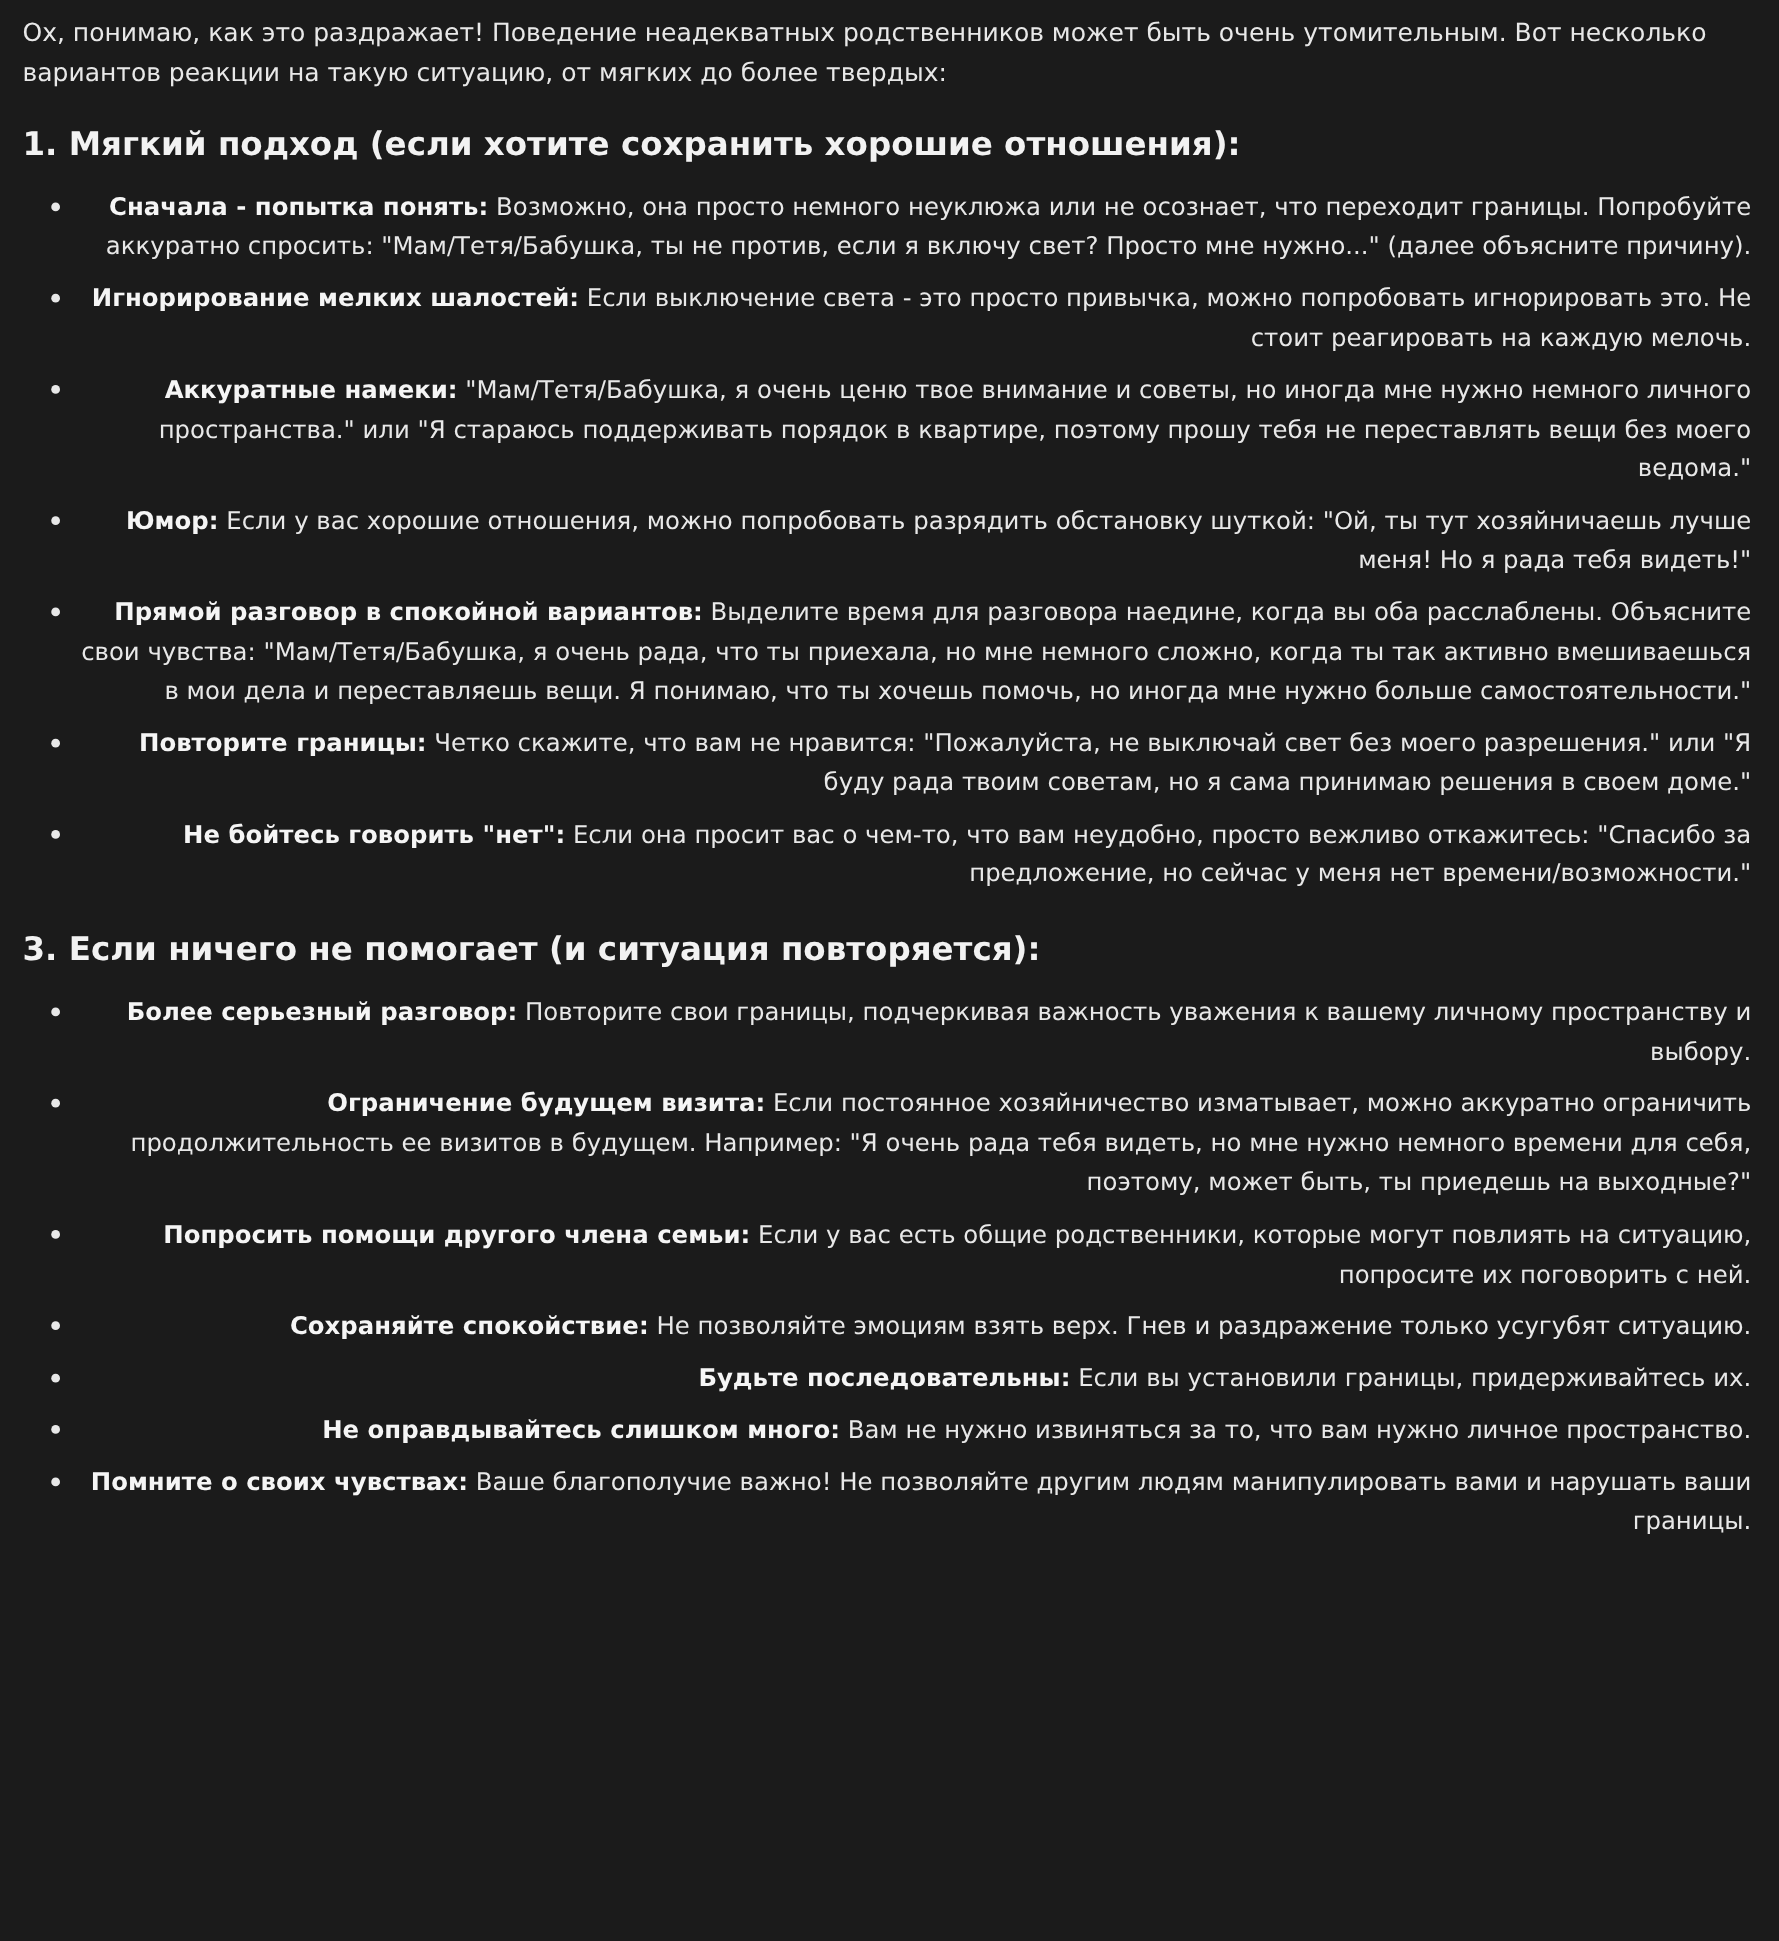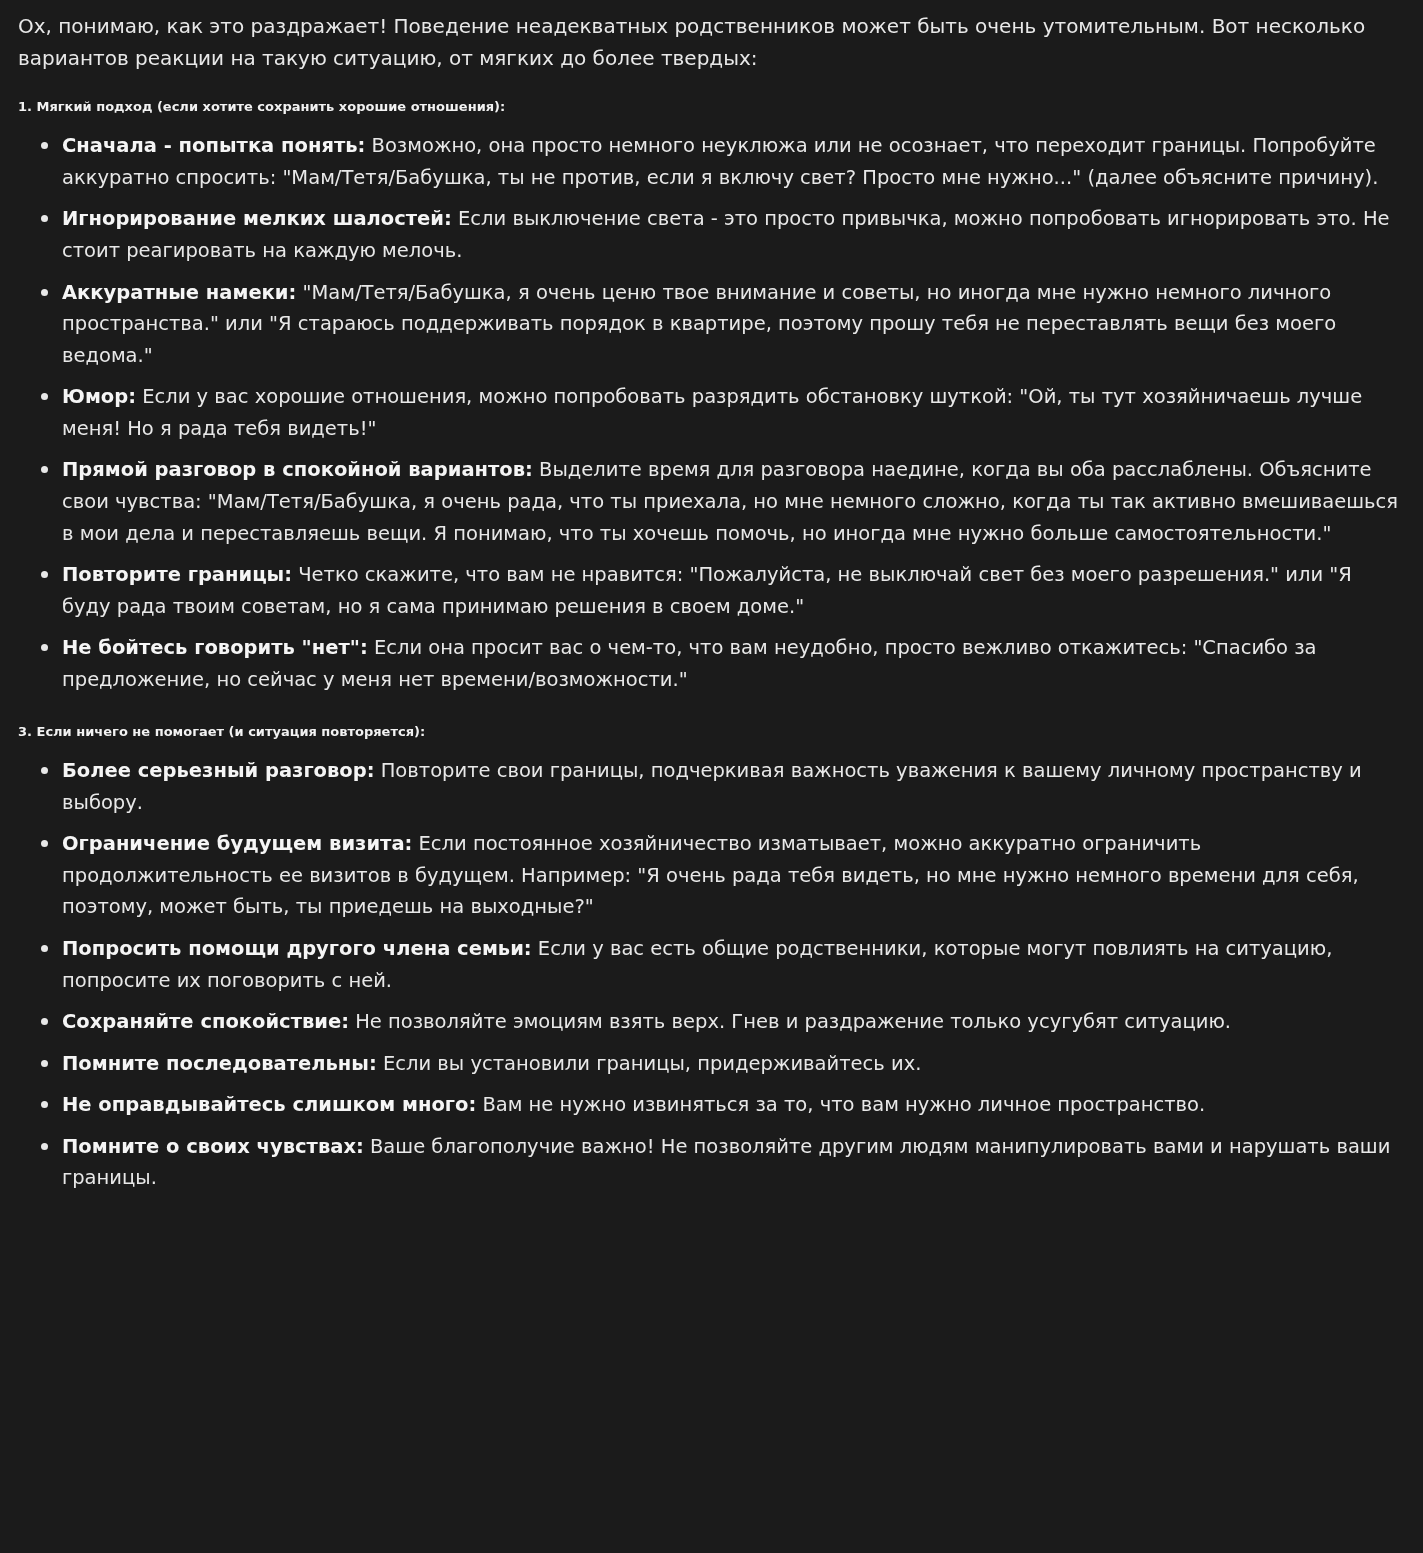--- a/index.html
+++ b/index.html
@@ -21,30 +21,31 @@
     box-sizing: border-box;
   }
   p.intro {
     margin: 0 0 22px 0;
     font-size: 20px;
     line-height: 1.62;
     color: #e8e8e8;
   }
   h3.section {
     margin: 26px 0 14px 0;
-    font-size: 13px;
+    font-size: 26px;
     font-weight: bold;
     color: #f2f2f2;
     line-height: 1.5;
   }
   h3.section.first { margin-top: 22px; }
   ul.bullets {
     margin: 0 0 6px 0;
     padding-left: 44px;
     list-style: none;
+    text-align: right;
   }
   ul.bullets > li {
     position: relative;
     margin: 0 0 10px 0;
     padding-left: 0;
     line-height: 1.62;
     color: #e8e8e8;
   }
   ul.bullets > li::before {
     content: "";
@@ -77,18 +78,18 @@
         <li><span class="b">Не бойтесь говорить "нет":</span><span> Если она просит вас о чем-то, что вам неудобно, просто вежливо откажитесь: "Спасибо за предложение, но сейчас у меня нет времени/возможности."</span></li>
       </ul>
       <h3 class="section">3.  Если ничего не помогает (и ситуация повторяется):</h3>
       <ul class="bullets">
         <li><span class="b">Более серьезный разговор:</span><span> Повторите свои границы, подчеркивая важность уважения к вашему личному пространству и выбору.</span></li>
         <li><span class="b">Ограничение будущем визита:</span><span> Если постоянное хозяйничество изматывает, можно аккуратно ограничить продолжительность ее визитов в будущем. Например: "Я очень рада тебя видеть, но мне нужно немного времени для себя, поэтому, может быть, ты приедешь на выходные?"</span></li>
         <li><span class="b">Попросить помощи другого члена семьи:</span><span> Если у вас есть общие родственники, которые могут повлиять на ситуацию, попросите их поговорить с ней.</span></li>
       </ul>
       <ul class="bullets">
         <li><span class="b">Сохраняйте спокойствие:</span><span> Не позволяйте эмоциям взять верх. Гнев и раздражение только усугубят ситуацию.</span></li>
-        <li><span class="b">Помните последовательны:</span><span> Если вы установили границы, придерживайтесь их.</span></li>
+        <li><span class="b">Будьте последовательны:</span><span> Если вы установили границы, придерживайтесь их.</span></li>
         <li><span class="b">Не оправдывайтесь слишком много:</span><span> Вам не нужно извиняться за то, что вам нужно личное пространство.</span></li>
         <li><span class="b">Помните о своих чувствах:</span><span> Ваше благополучие важно! Не позволяйте другим людям манипулировать вами и нарушать ваши границы.</span></li>
       </ul>
     </div>
 </div>
 
 </body></html>

